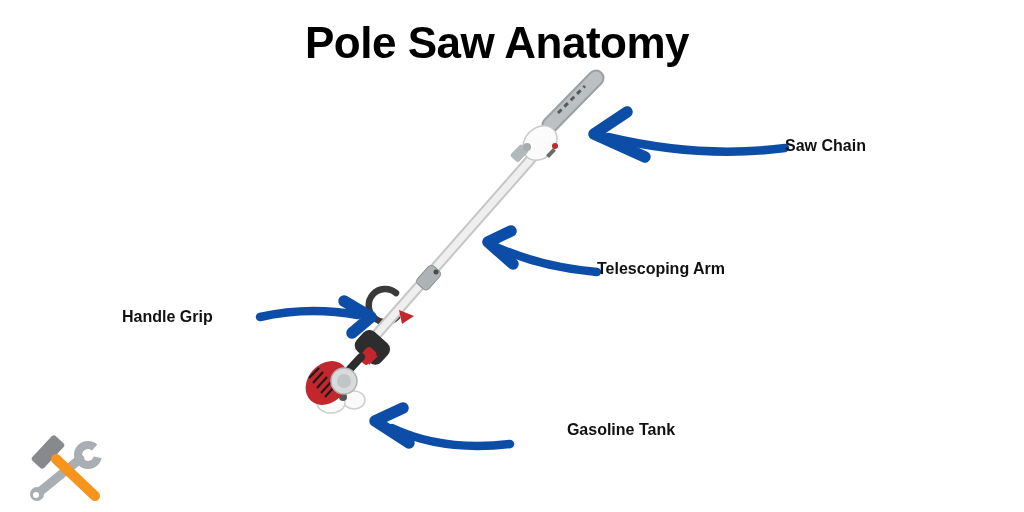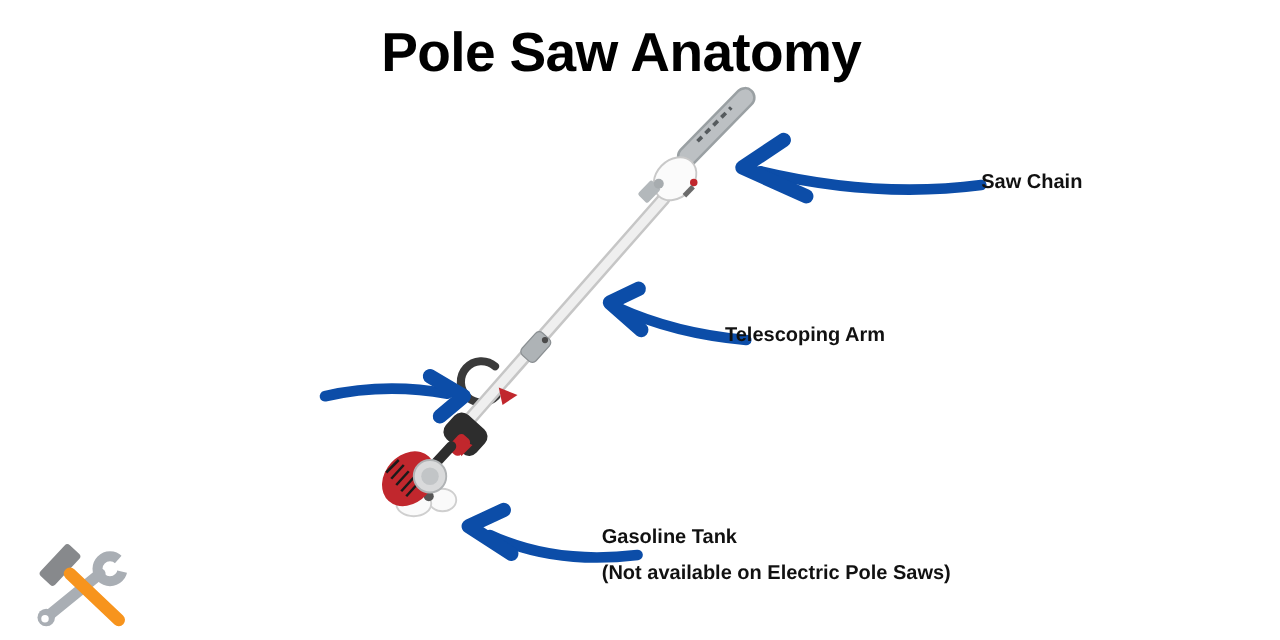--- a/index.html
+++ b/index.html
@@ -11,21 +11,21 @@
     position:absolute;top:18px;left:0;width:100%;text-align:center;
     transform:translateX(-15px);
     font-size:44px;font-weight:700;color:#000;margin:0;letter-spacing:-0.5px;
   }
   .diagram-svg{position:absolute;left:0;top:0;width:1024px;height:512px;}
   .label{
     position:absolute;font-size:16px;font-weight:700;color:var(--text-black,#111);
     white-space:nowrap;line-height:1.15;
   }
   .label-saw-chain{left:785px;top:137px;}
-  .label-telescoping{left:580px;top:260px;}
+  .label-telescoping{left:597px;top:260px;}
   .label-handle-grip{left:122px;top:308px;}
   .label-gasoline{left:621px;top:415px;transform:translateX(-50%);text-align:left;line-height:29px;}
   .arrow-body{fill:none;stroke:var(--arrow-blue,#0c4da8);stroke-width:8.5;stroke-linecap:round;}
   .arrow-head{fill:none;stroke:var(--arrow-blue,#0c4da8);stroke-width:11.5;stroke-linecap:round;stroke-linejoin:round;}
   .bar-chain{stroke:#9aa0a3;stroke-width:17;stroke-linecap:round;}
   .bar-body{stroke:var(--bar-gray,#bcc0c3);stroke-width:13;stroke-linecap:round;}
   .bar-marks{stroke:#565b5e;stroke-width:3;stroke-dasharray:5 4;}
   .shaft-edge{stroke:var(--shaft-edge,#c6c6c6);stroke-width:11;stroke-linecap:round;}
   .shaft-core{stroke:var(--shaft-light,#efefef);stroke-width:7;stroke-linecap:round;}
   .loop{fill:none;stroke:var(--handle-black,#3a3a3a);stroke-width:6.5;stroke-linecap:round;}
@@ -142,19 +142,19 @@
         </g>
         <line class="hammer-handle" x1="56" y1="459" x2="95" y2="496"></line>
       </g>
     </g>
   </svg>
 
   <div class="label label-saw-chain">Saw Chain</div>
 
   <div class="label label-telescoping">Telescoping Arm</div>
 
+  <div class="label label-handle-grip">Handle Grip</div>
 
   <div class="label label-gasoline">
     <div>Gasoline Tank</div>
-    <div>(Not available on Electric Pole Saws)</div>
   </div>
 
 </div>
 
 </body></html>

